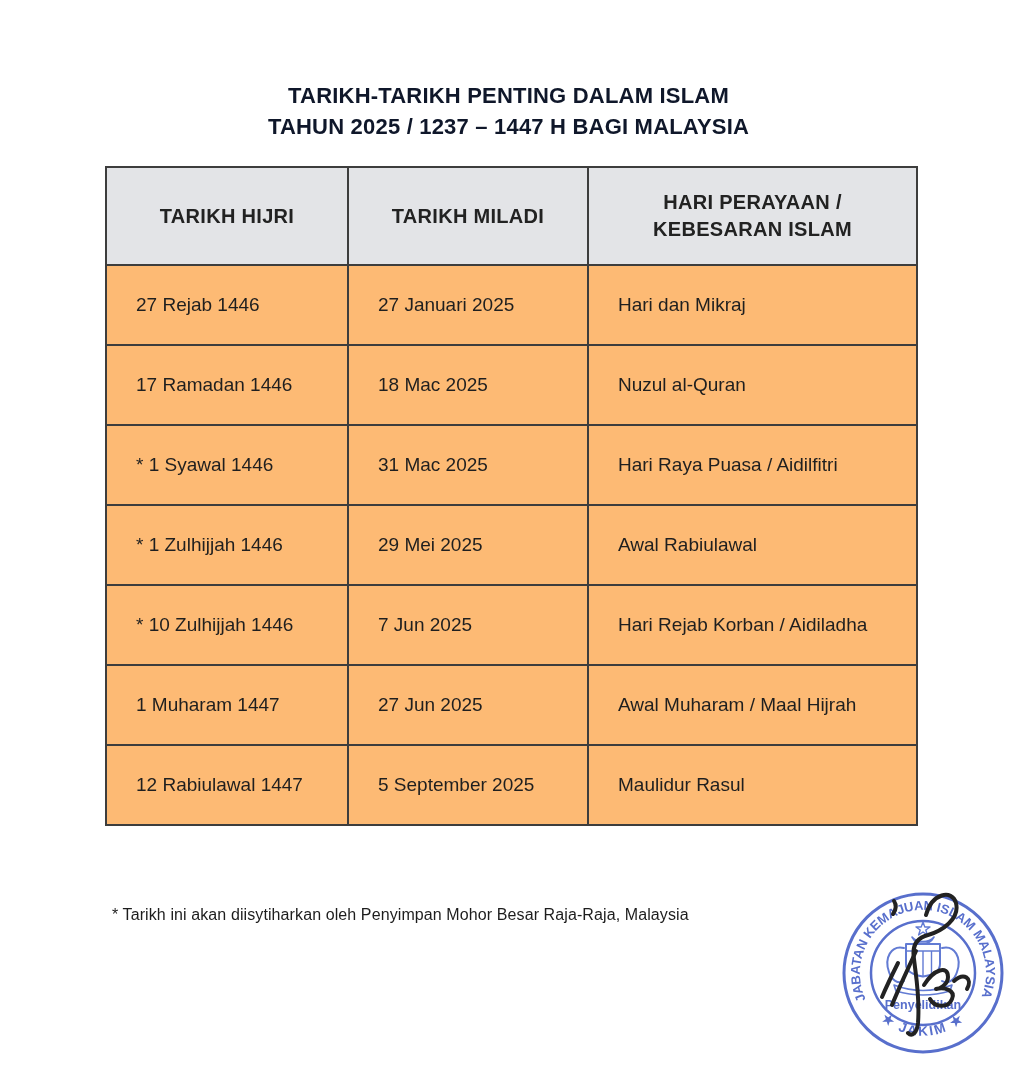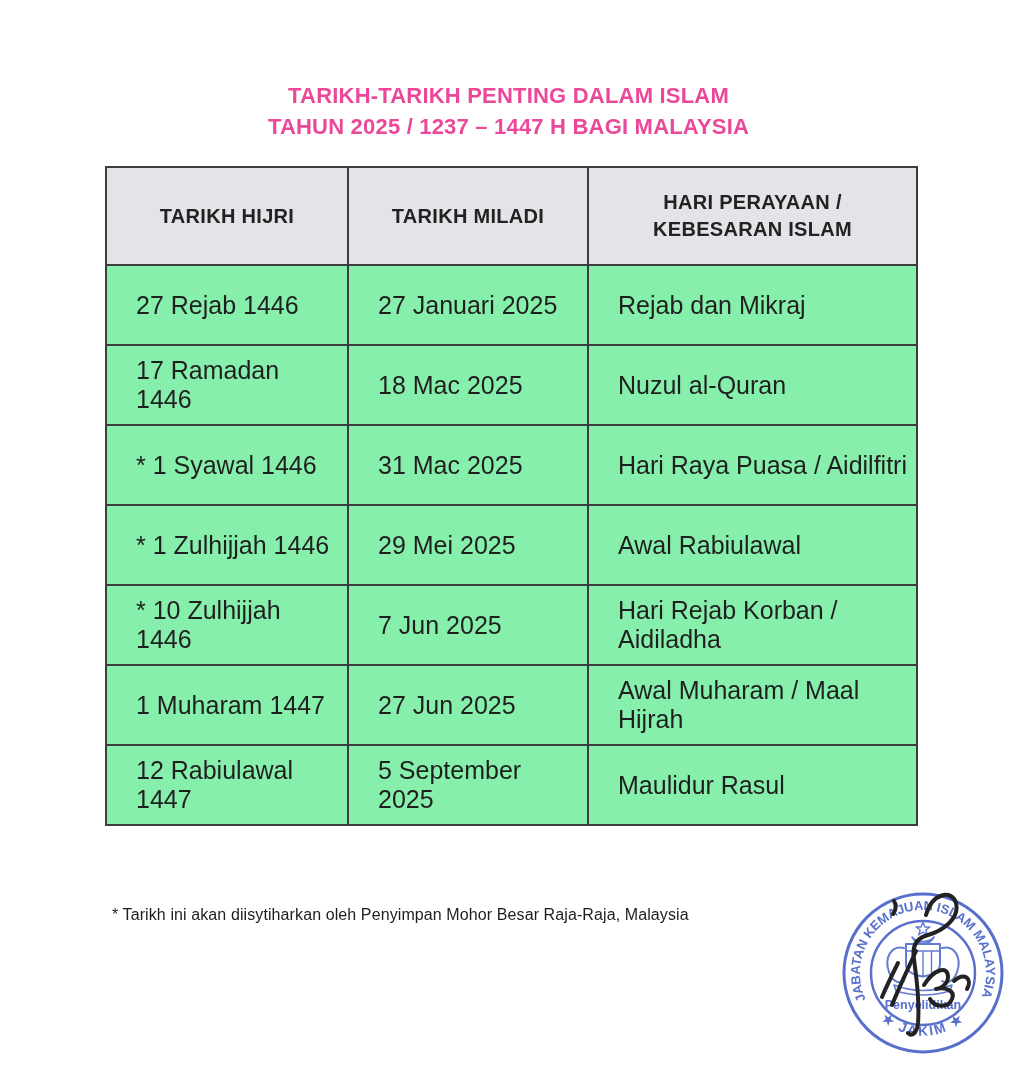--- a/index.html
+++ b/index.html
@@ -18,21 +18,21 @@
   }
   .doc-title {
     position: absolute;
     top: 80px;
     left: 0;
     width: 1017px;
     text-align: center;
     font-weight: bold;
     font-size: 22px;
     line-height: 31px;
-    color: #ec4899;
+    color: #0f172a;
     letter-spacing: 0.2px;
   }
   table.dates-table {
     position: absolute;
     left: 105px;
     top: 166px;
     width: 811px;
     border-collapse: collapse;
     table-layout: fixed;
     padding-left: 47px;
@@ -50,26 +50,26 @@
     color: #222222;
     letter-spacing: 0.3px;
   }
   .dates-table thead th .hdr-wrap {
     display: inline-block;
     max-width: 250px;
     line-height: 1.35;
   }
   .dates-table tbody td {
     height: 78px;
-    font-size: 25px;
+    font-size: 19px;
     padding: 0 8px 0 29px;
     vertical-align: middle;
     text-align: left;
     color: #1f1f1f;
-    background: #86efac;
+    background: #fdba74;
   }
   .footnote {
     position: absolute;
     left: 112px;
     top: 906px;
     font-size: 16px;
     color: #1d1d1d;
     letter-spacing: 0.1px;
   }
   .stamp {
@@ -109,21 +109,21 @@
       <tr>
         <th><span class="hdr-wrap">TARIKH HIJRI</span></th>
         <th><span class="hdr-wrap">TARIKH MILADI</span></th>
         <th><span class="hdr-wrap">HARI PERAYAAN / KEBESARAN ISLAM</span></th>
       </tr>
     </thead>
     <tbody>
       <tr>
         <td>27 Rejab 1446</td>
         <td>27 Januari 2025</td>
-        <td>Rejab dan Mikraj</td>
+        <td>Hari dan Mikraj</td>
       </tr>
       <tr>
         <td>17 Ramadan 1446</td>
         <td>18 Mac 2025</td>
         <td>Nuzul al-Quran</td>
       </tr>
       <tr>
         <td>* 1 Syawal 1446</td>
         <td>31 Mac 2025</td>
         <td>Hari Raya Puasa / Aidilfitri</td>

